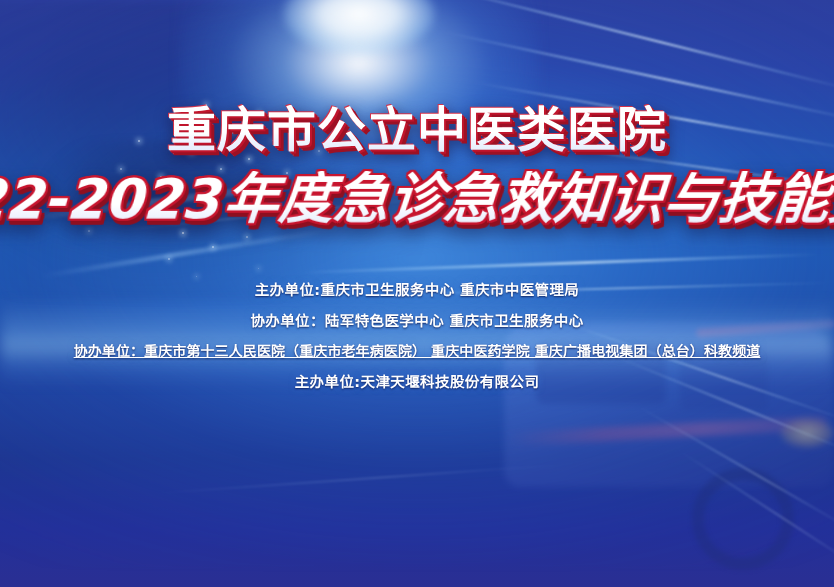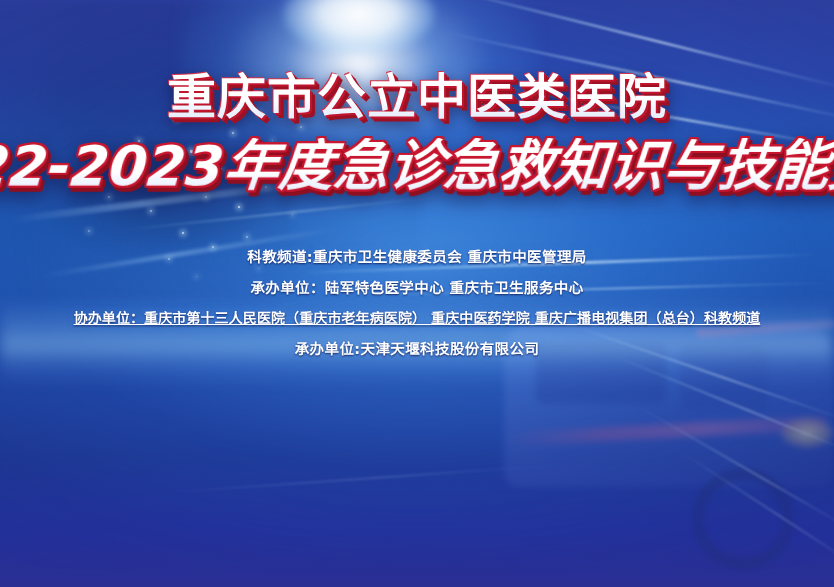--- a/index.html
+++ b/index.html
@@ -272,21 +272,21 @@
   
   .content {
     position: absolute;
     inset: 0;
     display: flex;
     flex-direction: column;
     align-items: center;
   }
 
   .title-main {
-    margin-top: 72px;
+    margin-top: 105px;
     font-family: "DejaVu Sans", "Liberation Sans", sans-serif;
     font-weight: 700;
     font-size: 49px;
     line-height: 1.06;
     letter-spacing: 1px;
     color: #ffffff;
     background: linear-gradient(180deg, #ffffff 0%, #ffffff 52%, #f2f6ff 66%, #dfe9fb 100%);
     -webkit-background-clip: text;
     background-clip: text;
     -webkit-text-fill-color: transparent;
@@ -417,20 +417,20 @@
   <div class="bg-flare"></div>
   <div class="bg-flare-core"></div>
 
   <div class="content">
 
     <div class="title-main">重庆市公立中医类医院</div>
 
     <div class="title-sub">2022-2023年度急诊急救知识与技能竞赛</div>
 
     <div class="credits">
-      <div class="credit-line">科教频道:重庆市卫生健康委员会  重庆市中医管理局</div>
-      <div class="credit-line">承办单位：陆军特色医学中心  重庆市卫生服务中心</div>
+      <div class="credit-line">主办单位:重庆市卫生服务中心  重庆市中医管理局</div>
+      <div class="credit-line">协办单位：陆军特色医学中心  重庆市卫生服务中心</div>
       <div class="credit-line wide">协办单位：重庆市第十三人民医院（重庆市老年病医院）  重庆中医药学院  重庆广播电视集团（总台）科教频道</div>
-      <div class="credit-line">承办单位:天津天堰科技股份有限公司</div>
+      <div class="credit-line">主办单位:天津天堰科技股份有限公司</div>
     </div>
 
   </div>
 </div>
 
 </body></html>

